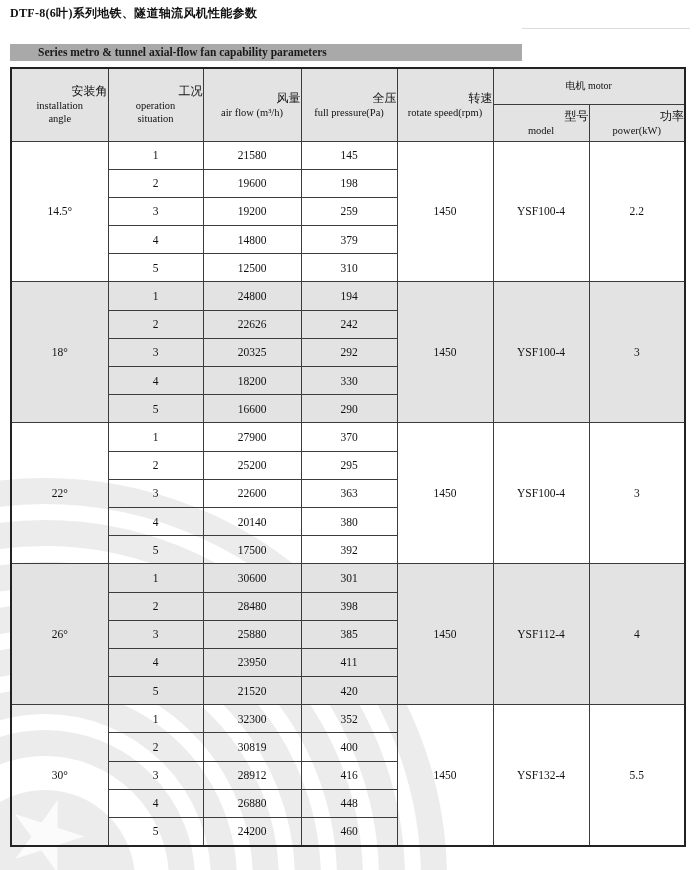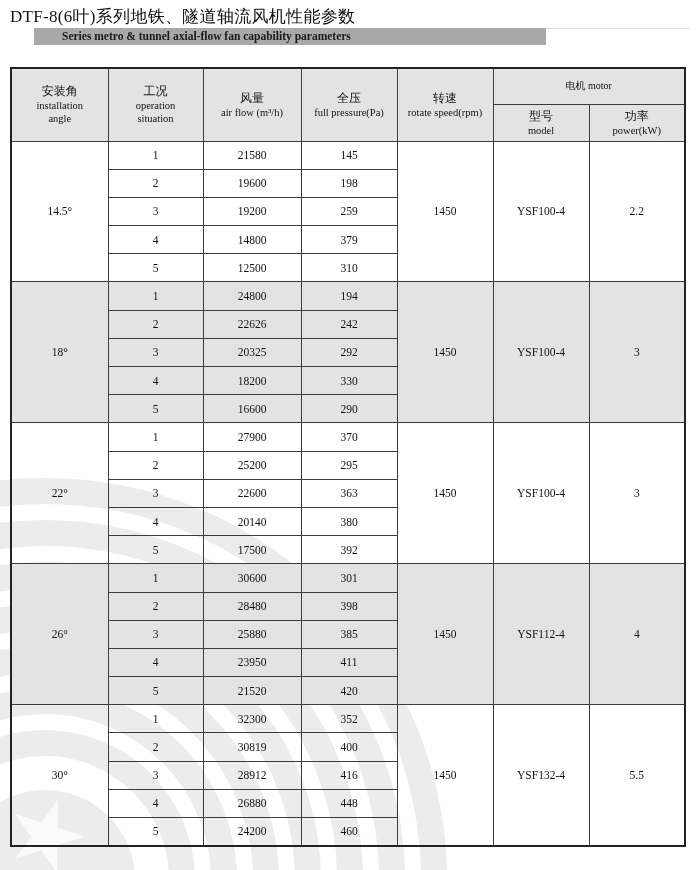--- a/index.html
+++ b/index.html
@@ -31,39 +31,38 @@
     background: #fbfbfb;
     clip-path: polygon(50% 0%, 61% 35%, 98% 35%, 68% 57%, 79% 91%, 50% 70%, 21% 91%, 32% 57%, 2% 35%, 39% 35%);
     transform: rotate(18deg);
   }
 
   
   .title {
     position: absolute;
     top: 5px; left: 10px;
     z-index: 2;
-    font-size: 17px;
-    font-weight: normal;
+    font-size: 12px;
+    font-weight: bold;
     letter-spacing: 0.3px;
     white-space: nowrap;
   }
   .subtitle-rule {
     position: absolute;
     top: 28px; left: 522px;
     width: 168px; height: 1px;
     background: #dcdcdc;
     z-index: 2;
   }
   .subtitle-bar {
     position: absolute;
-    top: 28px; left: 10px;
+    top: 44px; left: 10px;
     width: 512px; height: 17px;
     background: var(--subtitle-bar, #a9a9a9);
     z-index: 2;
-    margin-left: 24px;
   }
   .subtitle-bar span {
     display: block;
     padding-left: 28px;
     font-size: 11.5px;
     font-weight: bold;
     line-height: 17px;
     color: #1a1a1a;
     white-space: nowrap;
   }
@@ -81,21 +80,21 @@
   table.params th, table.params td {
     border: 1px solid #3c3c3c;
     text-align: center;
     vertical-align: middle;
     padding: 0;
     font-weight: normal;
   }
   thead th { background: var(--band-gray, #e3e3e3); }
   thead tr.motor-row { height: 36px; }
   thead tr.sub-row   { height: 37px; }
-  .cn { display: block; font-size: 12px; line-height: 15px; }
+  .cn { display: block; font-size: 12px; line-height: 15px; text-align: right; }
   .en { display: block; font-size: 10.5px; line-height: 13px; white-space: pre-line; }
   th.motor-head { font-size: 10px; }
   tbody td {
     height: 28.2px;
     font-size: 11.5px;
     background: transparent;
   }
   tbody td.g { background: var(--band-gray, #e3e3e3); }
 </style>
 </head>

